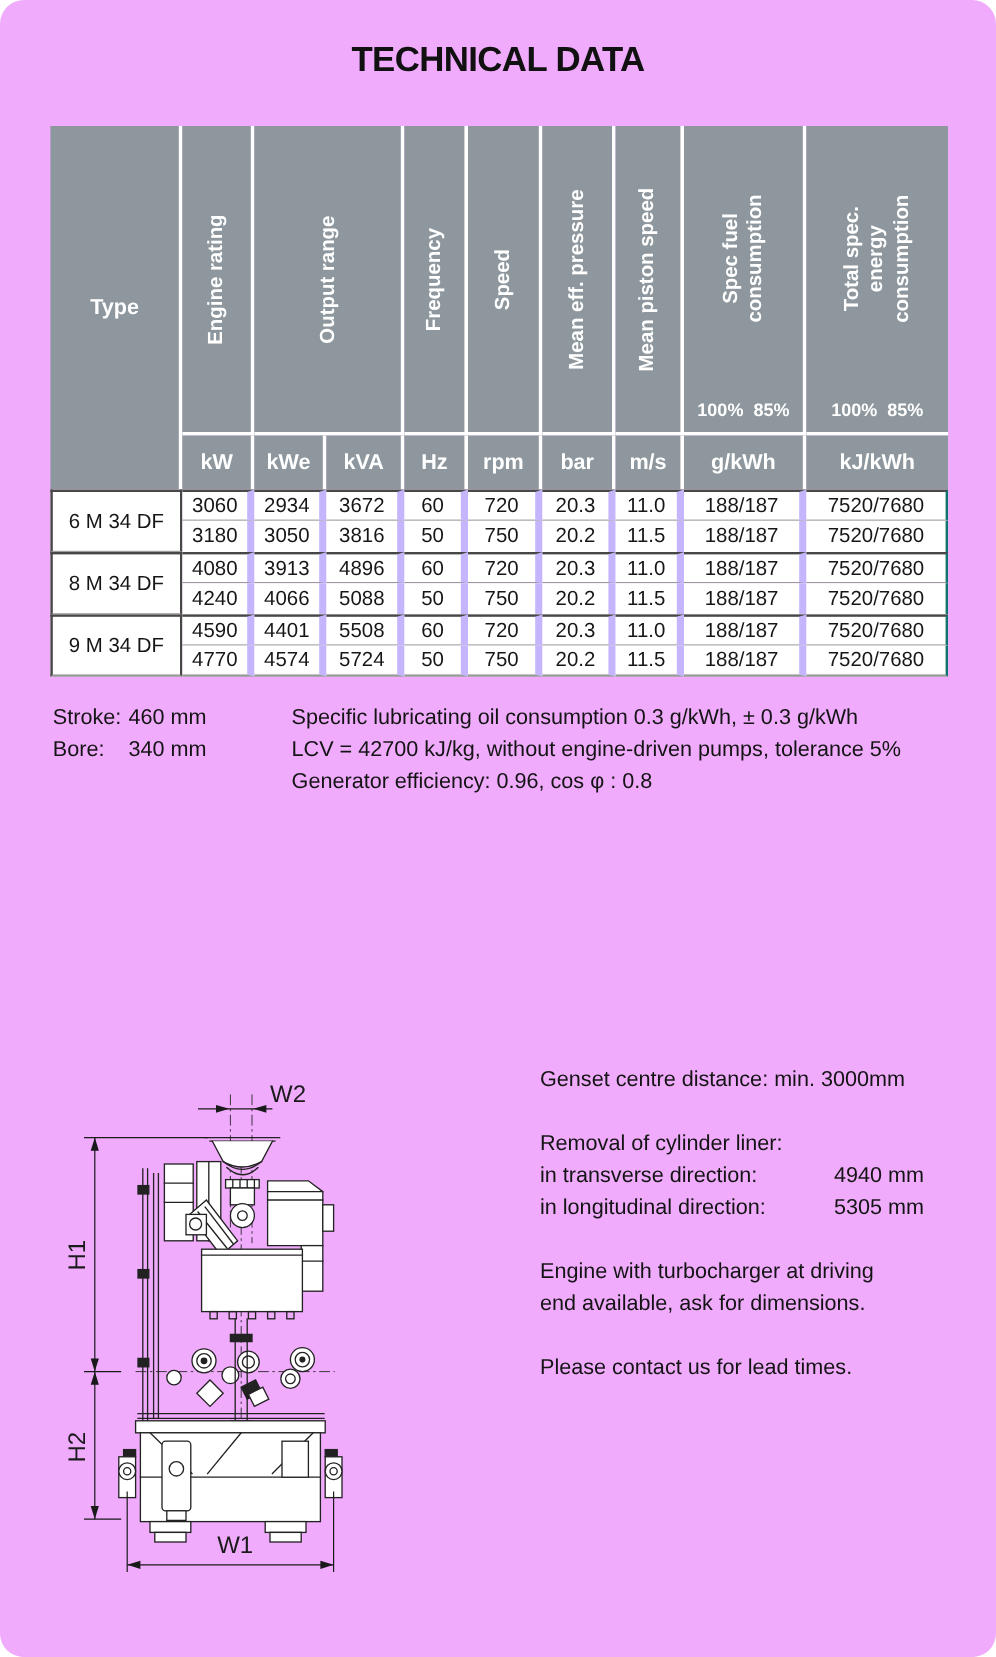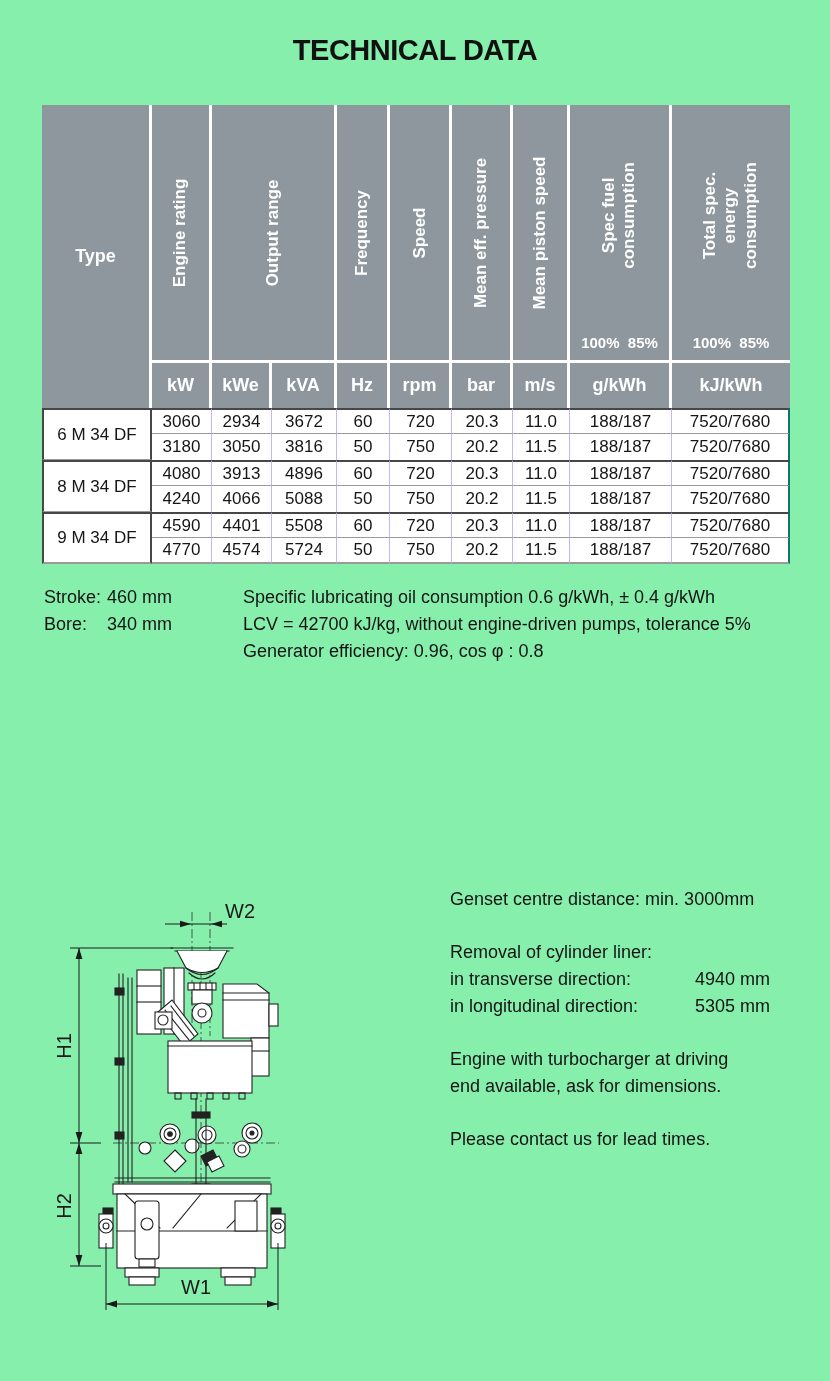--- a/index.html
+++ b/index.html
@@ -1,17 +1,17 @@
 <!DOCTYPE html>
 <html><head>
 <meta charset="utf-8">
 <style>
   html,body{margin:0;padding:0;background:#ffffff;}
   body{font-family:"Liberation Sans",sans-serif;color:#141414;}
-  #page{position:relative;width:830px;height:1381px;background:#86efac;overflow:hidden;}
+  #page{position:relative;width:830px;height:1381px;background:#f0abfc;overflow:hidden;border-radius:20px;}
 
   
   #title{position:absolute;top:34px;left:0;width:100%;text-align:center;
          font-size:29px;font-weight:bold;letter-spacing:-0.5px;color:#111;}
 
   
   #spec-table{position:absolute;left:42px;top:105px;width:748px;
               border-collapse:separate;border-spacing:0;table-layout:fixed;}
   #spec-table th,#spec-table td{box-sizing:border-box;padding:0;margin:0;}
 
@@ -25,21 +25,21 @@
 
   .vwrap{height:253px;display:flex;align-items:center;justify-content:center;}
   .rot1{transform:rotate(-90deg);white-space:nowrap;font-size:17px;}
   .rot2{transform:rotate(-90deg);width:162px;text-align:center;font-size:17px;line-height:1.2;}
   .th-stack{height:253px;display:flex;flex-direction:column;}
   .th-stack .vwrap{flex:1;height:auto;}
   .sub{height:34px;display:flex;align-items:center;justify-content:center;
        font-size:15px;white-space:pre;}
 
   tbody td{height:26px;background:#fff;text-align:center;font-size:17px;
-           border-right:1px solid #c4b5fd;color:#161616;}
+           border-right:6px solid #c4b5fd;color:#161616;}
   tbody td:last-child{border-right:2px solid #0f766e;}
   tbody tr.r0 td{border-top:2px solid #474747;border-bottom:1px solid #9a9a9a;}
   tbody tr.r1 td{border-bottom:none;}
   tbody tr.rlast td{border-bottom:2px solid #9a9a9a;}
   tbody td.type{height:52px;font-weight:normal;border-left:2px solid #474747;
                 border-right:2px solid #474747;border-bottom:none;vertical-align:middle;}
   tbody td.type.typelast{border-bottom:2px solid #9a9a9a;}
 
   
   #notes{position:absolute;left:44px;top:584px;width:740px;font-size:18px;line-height:27px;}
@@ -211,21 +211,21 @@
       </tr>
     </tbody>
   </table>
 
   <div id="notes">
     <div>
       <div class="nrow"><span class="nlabel">Stroke:</span><span>460 mm</span></div>
       <div class="nrow"><span class="nlabel">Bore:</span><span>340 mm</span></div>
     </div>
     <div id="notes-right">
-      <div>Specific lubricating oil consumption 0.6 g/kWh, ± 0.4 g/kWh</div>
+      <div>Specific lubricating oil consumption 0.3 g/kWh, ± 0.3 g/kWh</div>
       <div>LCV = 42700 kJ/kg, without engine-driven pumps, tolerance 5%</div>
       <div>Generator efficiency: 0.96, cos φ : 0.8</div>
     </div>
   </div>
 
   <svg id="diagram" viewBox="0 0 250 434" xmlns="http://www.w3.org/2000/svg">
 
     <g stroke="#333" stroke-width="0.8" fill="none" stroke-dasharray="9 3 2 3">
       <line x1="137" y1="26" x2="137" y2="150"></line>
       <line x1="155" y1="26" x2="155" y2="150"></line>

